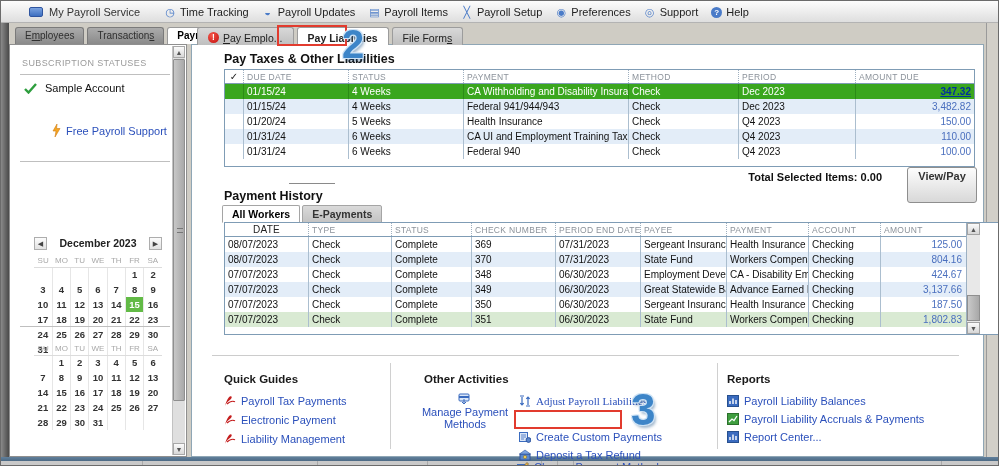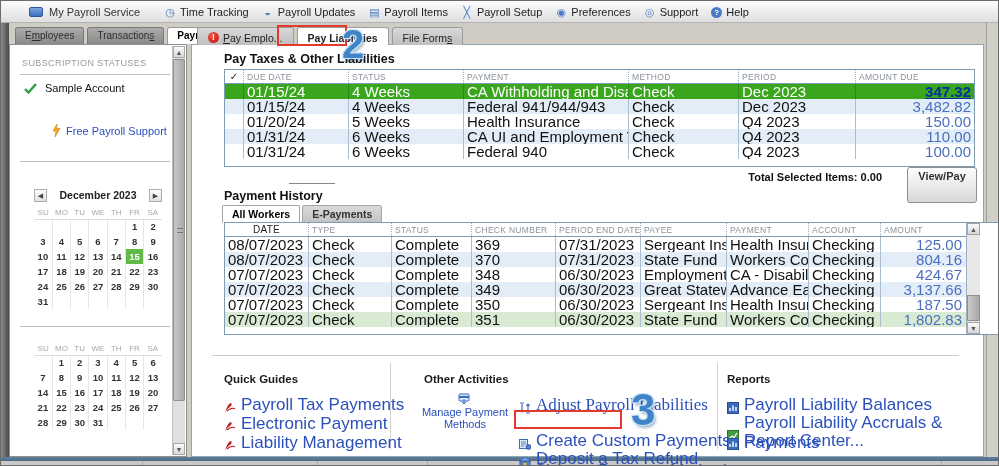--- a/index.html
+++ b/index.html
@@ -35,21 +35,21 @@
   .tab.active { background:#fff; font-weight:bold; color:#000; border-color:#999; }
   .side-panel { position:absolute; left:8px; top:43px; width:178px; height:413px;
     background:#fff; border:1px solid #8f8f8f; z-index:2; }
   .sub-header { position:absolute; left:12px; top:13px; font-size:9px; letter-spacing:.4px; color:#9a9a9a; }
   .side-hr { position:absolute; left:10px; width:150px; border-top:1px solid #bfbfbf; }
   .acct-row { position:absolute; left:14px; top:37px; display:flex; align-items:center; gap:8px; font-size:11px; color:#111; }
   .support-row { position:absolute; left:42px; top:79px; display:flex; align-items:center; gap:5px; font-size:11px; }
   .link { color:#2b50bb; cursor:pointer; }
 
   .calendar { position:absolute; left:24px; width:128px; }
-  .cal-head { display:flex; align-items:center; height:16px; }
+  .cal-head { display:flex; align-items:center; height:16px;margin-top:48px; }
   .cal-nav { width:13px; height:13px; border:1px solid #adadad; background:linear-gradient(#fcfcfc,#e2e2e2);
     font-size:7px; line-height:11px; text-align:center; color:#444; }
   .cal-title { flex:1; text-align:center; font-size:10.5px; font-weight:bold; color:#222; }
   .cal-grid { width:100%; border-collapse:collapse; margin-top:3px; }
   .cal-grid th { font-size:8px; color:#a8a8a8; font-weight:normal; height:13px; border-bottom:1px solid #dcdcdc; }
   .cal-grid td { width:18px; height:15px; text-align:center; font-size:9.5px; font-weight:bold; color:#333;
     border-left:1px solid #e6e6e6; }
   .cal-grid td:first-child { border-left:none; }
   .cal-grid td.selday { background:#62ba46; color:#fff; }
 
@@ -76,21 +76,21 @@
     text-shadow:-1px -1px 0 #cfe3f5, 1px -1px 0 #cfe3f5, -1px 1px 0 #cfe3f5, 1px 1px 0 #cfe3f5, 2px 3px 3px rgba(40,90,140,.45); }
   #step2 { left:341px; top:21px; font-size:40px; }
   #step3 { left:630px; top:384px; font-size:44px; }
 
   
   .main-panel { position:absolute; left:190px; top:43px; width:793px; height:413px;
     background:#fff; border:1px solid #8fa6b5; z-index:2; }
   .sec-title { position:absolute; font-size:12.5px; font-weight:bold; color:#111; }
 
   .dtable { position:absolute; border:1px solid #7f9cb5; background:#fff; }
-  .drow { display:flex; height:15px; line-height:15px; font-size:15px; color:#111; }
+  .drow { display:flex; height:15px; line-height:15px; font-size:10px; color:#111; }
   .drow.hdr { height:14px; line-height:14px; font-size:8.5px; color:#8b929a; letter-spacing:.3px;
     border-bottom:1px solid #7f9cb5; }
   .dcell { border-left:1px solid #abbecf; padding:0 3px; overflow:hidden; white-space:nowrap; }
   .drow.hdr .dcell { border-left:1px dotted #9fb0c0; }
   .drow .dcell:first-child, .drow.hdr .dcell:first-child { border-left:none; }
   .drow.alt { background:#e3edf8; }
   .drow.selgreen { background:#3aa61e; color:#fff; }
   .drow.selgreen .dcell { border-left-color:rgba(0,60,0,.25); }
   .drow.histsel { background:#d9ead3; }
   .amt { text-align:right; color:#4a6fbe; }
@@ -109,21 +109,21 @@
 
   .t-scroll { position:absolute; top:0; bottom:0; width:14px; background:#e8e8e8; border-left:1px solid #9cb0c2; }
   .t-scroll .arr { position:absolute; left:0; width:13px; height:12px; background:linear-gradient(#fbfbfb,#d6d6d6);
     border:1px solid #a3a3a3; font-size:7px; line-height:11px; text-align:center; color:#555; }
   .t-scroll .arr.up { top:0; } .t-scroll .arr.dn { bottom:0; }
   .t-scroll .thumb { position:absolute; left:0; width:13px; background:linear-gradient(90deg,#c9c9c9,#a8a8a8); border:1px solid #8f8f8f; }
 
   .bottom-divider { position:absolute; border-top:1px solid #cccccc; }
   .v-sep { position:absolute; border-left:1px solid #d0d0d0; }
   .col-title { position:absolute; font-size:11.5px; font-weight:bold; color:#1a1a1a; }
-  .link-row { position:absolute; display:flex; align-items:center; gap:5px; font-size:17px; }
+  .link-row { position:absolute; display:flex; align-items:center; gap:5px; font-size:11px; }
   .link-row .lr-icon { width:12px; height:12px; flex:0 0 12px; }
   .manage-wrap { position:absolute; width:110px; text-align:center; font-size:11px; }
   .manage-icon { position:absolute; width:13px; height:13px; }
   u { text-decoration:underline; }
 </style>
 </head>
 <body>
 
 <div class="screen">
 

